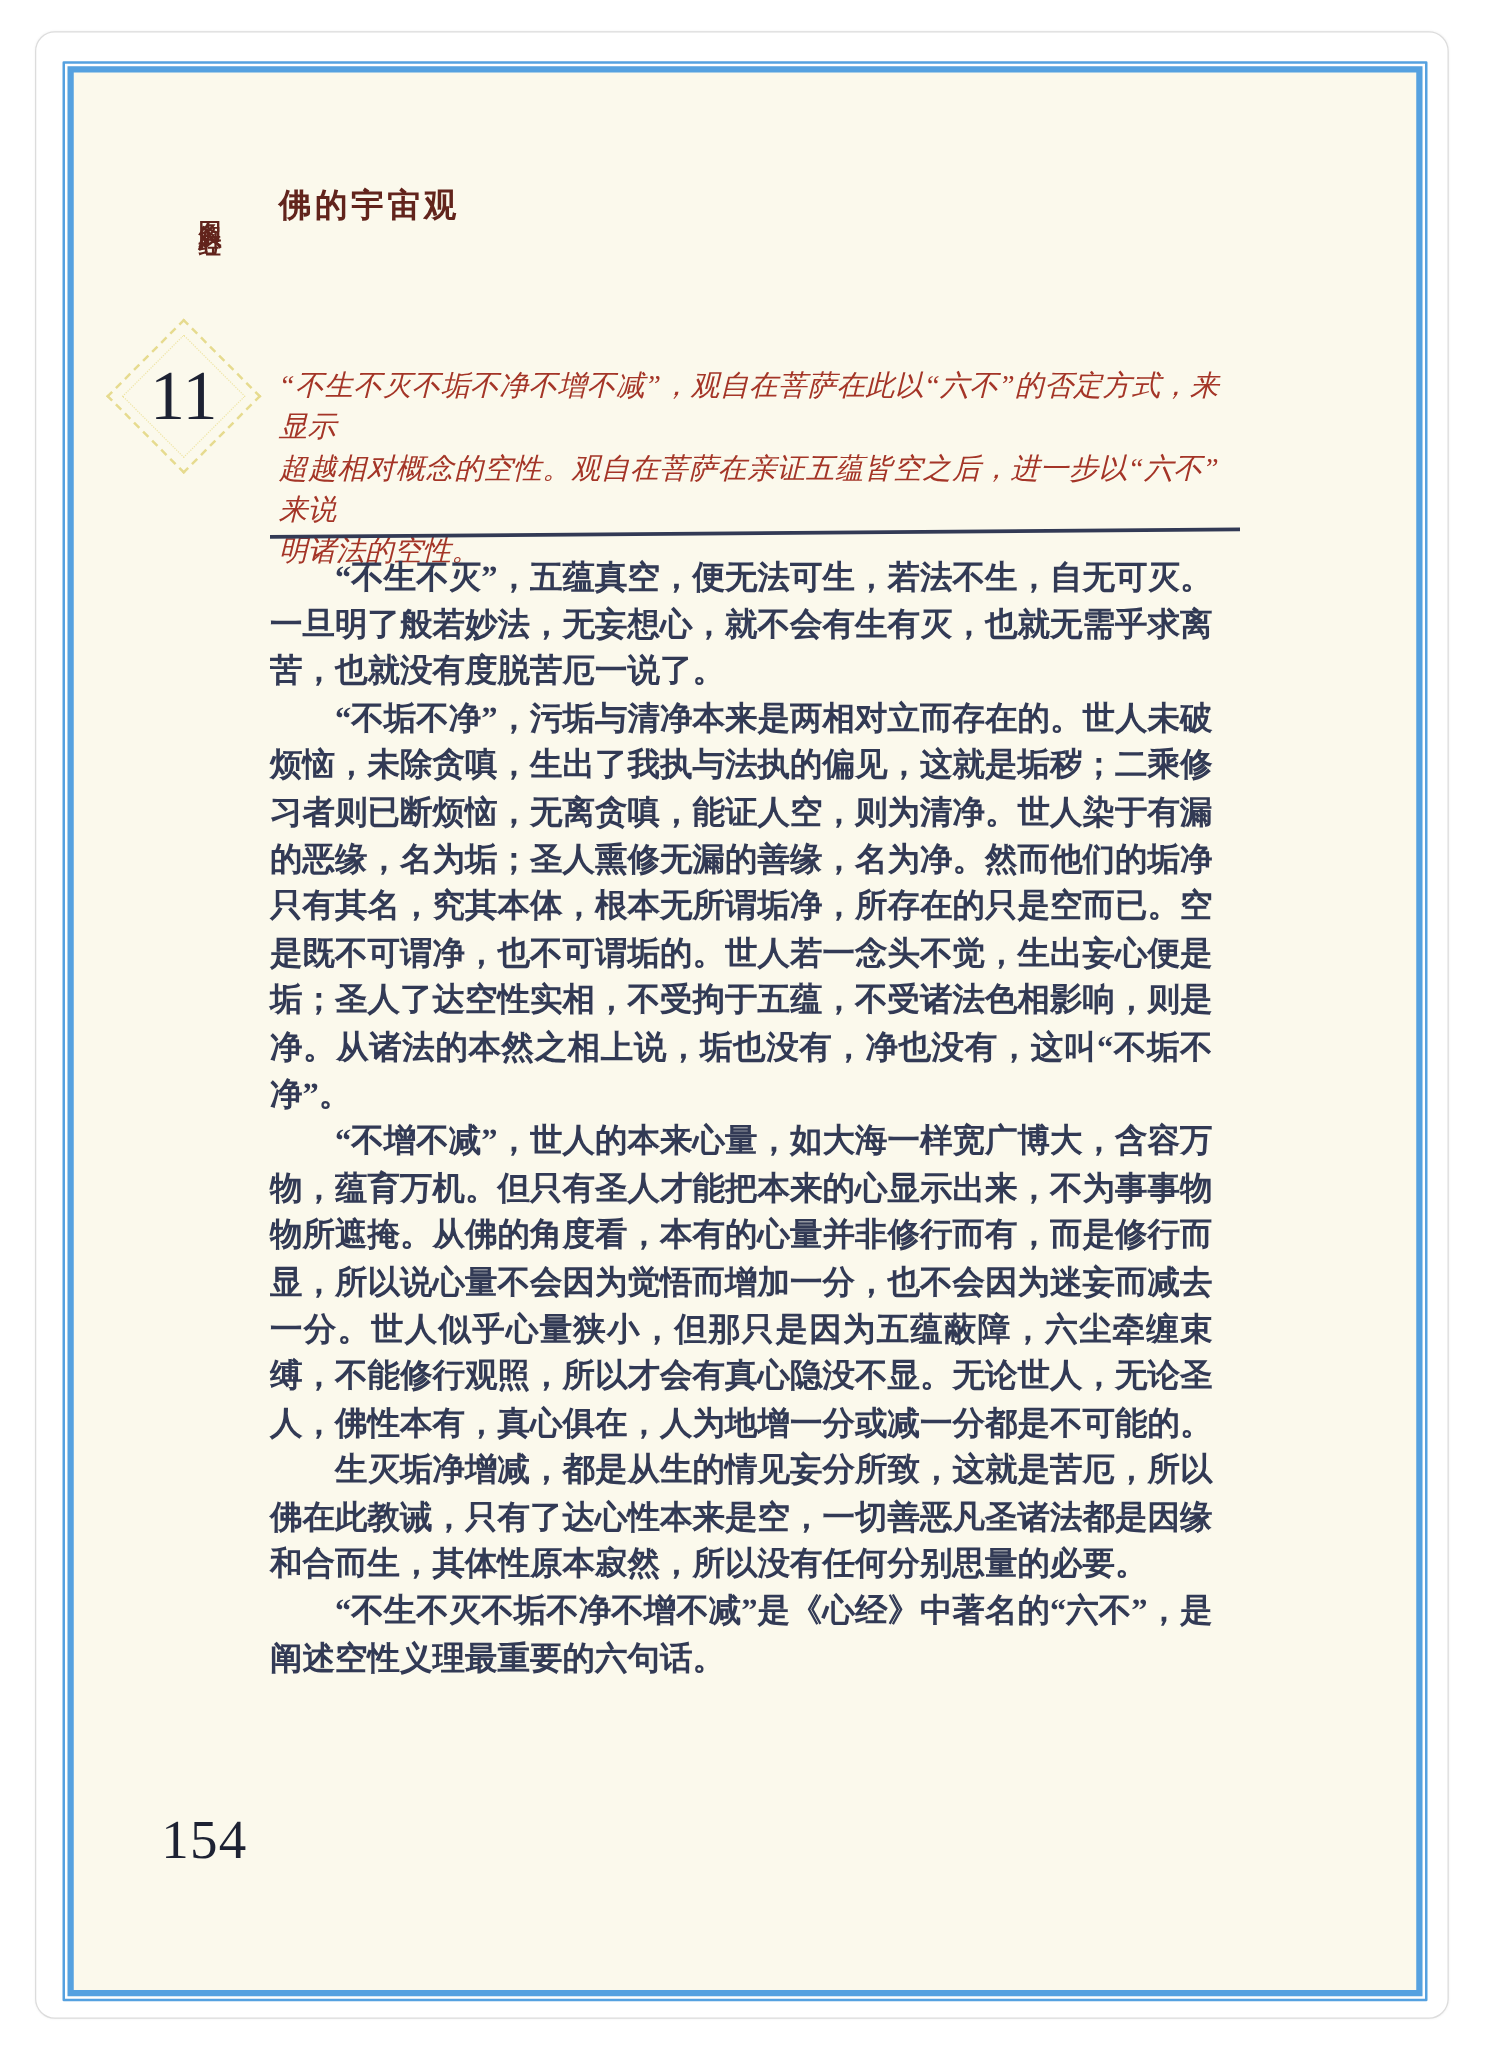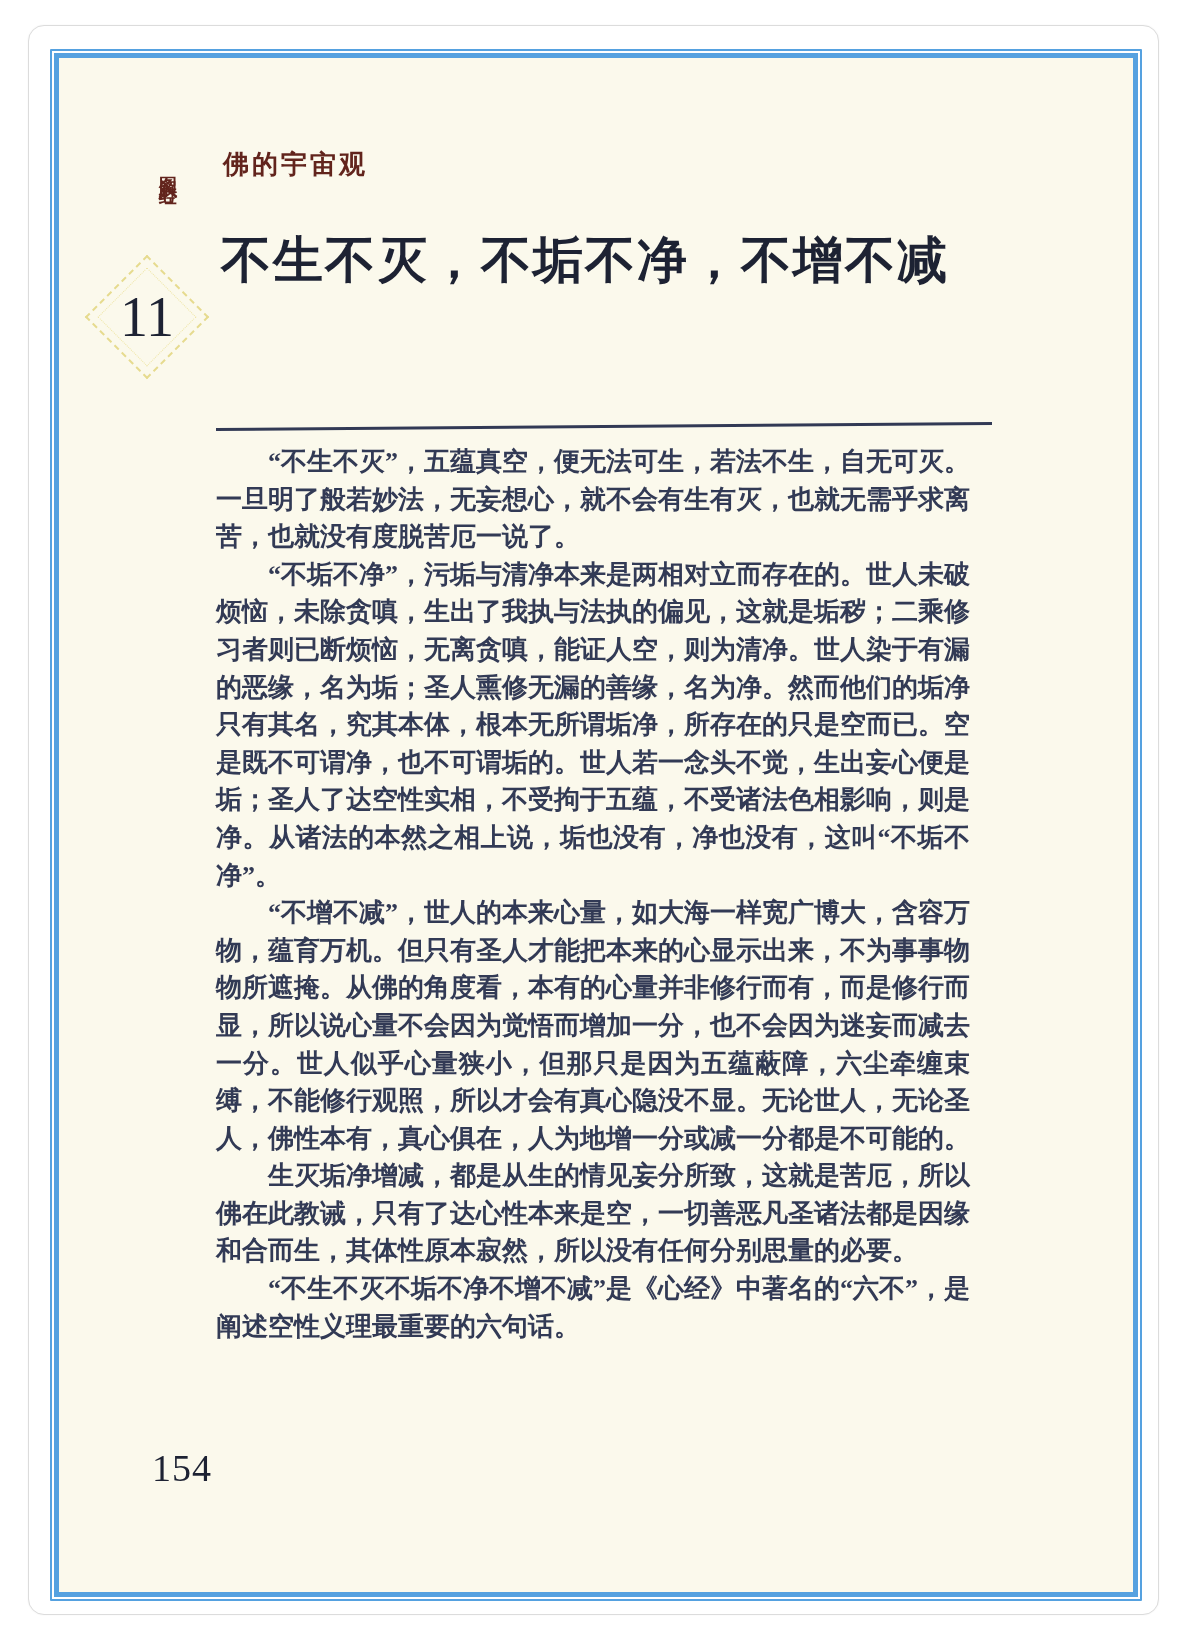--- a/index.html
+++ b/index.html
@@ -67,21 +67,21 @@
   
   .body-text{
     position:absolute;left:187px;top:417px;width:754px;
     font-size:26px;line-height:37.6px;
     color:var(--ink-navy,#323a55);
     text-align:justify;
   }
   .body-text p{margin:0;text-indent:2em;font-weight:bold;}
   .page-number{
     position:absolute;left:100px;top:1420px;
-    font-size:38px;color:var(--ink-navy-dark,#222b3d);letter-spacing:1px;margin-left:23px;
+    font-size:44px;color:var(--ink-navy-dark,#222b3d);letter-spacing:1px;
   }
 </style>
 </head>
 <body>
 
 <div class="canvas">
   <div class="page">
 
     <div class="frame">
       <div class="frame-inner"></div>
@@ -90,22 +90,26 @@
     <div class="series-title">图解心经</div>
 
     <div class="diamond-wrap">
       <div class="diamond-outer"></div>
       <div class="diamond-inner"></div>
       <div class="chapter-number">11</div>
     </div>
 
     <div class="kicker">佛的宇宙观</div>
 
-    <h1 class="main-title">不生不灭，不垢不净，不增不减</h1>
 
+    <div class="intro">
+      <div>“不生不灭不垢不净不增不减”，观自在菩萨在此以“六不”的否定方式，来显示</div>
+      <div>超越相对概念的空性。观自在菩萨在亲证五蕴皆空之后，进一步以“六不”来说</div>
+      <div>明诸法的空性。</div>
+    </div>
 
     <div class="rule"></div>
 
     <div class="body-text">
       <p>“不生不灭”，五蕴真空，便无法可生，若法不生，自无可灭。一旦明了般若妙法，无妄想心，就不会有生有灭，也就无需乎求离苦，也就没有度脱苦厄一说了。</p>
       <p>“不垢不净”，污垢与清净本来是两相对立而存在的。世人未破烦恼，未除贪嗔，生出了我执与法执的偏见，这就是垢秽；二乘修习者则已断烦恼，无离贪嗔，能证人空，则为清净。世人染于有漏的恶缘，名为垢；圣人熏修无漏的善缘，名为净。然而他们的垢净只有其名，究其本体，根本无所谓垢净，所存在的只是空而已。空是既不可谓净，也不可谓垢的。世人若一念头不觉，生出妄心便是垢；圣人了达空性实相，不受拘于五蕴，不受诸法色相影响，则是净。从诸法的本然之相上说，垢也没有，净也没有，这叫“不垢不净”。</p>
       <p>“不增不减”，世人的本来心量，如大海一样宽广博大，含容万物，蕴育万机。但只有圣人才能把本来的心显示出来，不为事事物物所遮掩。从佛的角度看，本有的心量并非修行而有，而是修行而显，所以说心量不会因为觉悟而增加一分，也不会因为迷妄而减去一分。世人似乎心量狭小，但那只是因为五蕴蔽障，六尘牵缠束缚，不能修行观照，所以才会有真心隐没不显。无论世人，无论圣人，佛性本有，真心俱在，人为地增一分或减一分都是不可能的。</p>
       <p>生灭垢净增减，都是从生的情见妄分所致，这就是苦厄，所以佛在此教诫，只有了达心性本来是空，一切善恶凡圣诸法都是因缘和合而生，其体性原本寂然，所以没有任何分别思量的必要。</p>
       <p>“不生不灭不垢不净不增不减”是《心经》中著名的“六不”，是阐述空性义理最重要的六句话。</p>
     </div>

